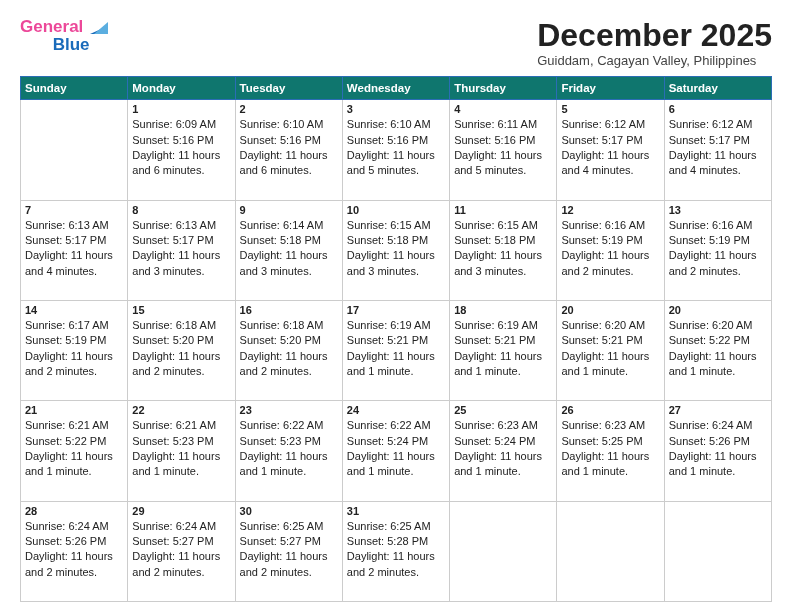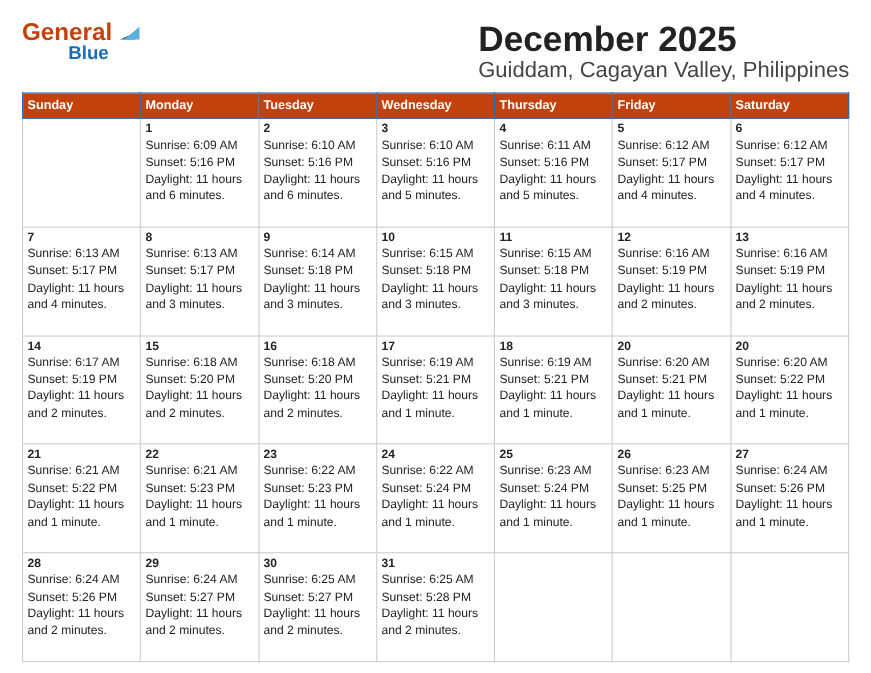--- a/index.html
+++ b/index.html
@@ -25,32 +25,32 @@
     }
     .title-block {
     }
     .month-title {
       font-size: 32px;
       font-weight: bold;
       color: #222;
       line-height: 1.1;
     }
     .location-title {
-      font-size: 20px;
+      font-size: 13px;
       color: #444;
     }
     .calendar {
       flex: 1;
       border: 1px solid #ccc;
       border-collapse: collapse;
       width: 100%;
       table-layout: fixed;
     }
     .calendar th {
-      background: #c2410c;
+      background: #0f766e;
       color: #fff;
       font-size: 11.5px;
       font-weight: bold;
       padding: 5px 4px;
       border: 1px solid #2a6db5;
       text-align: left;
     }
     .calendar td {
       border: 1px solid #ccc;
       vertical-align: top;
@@ -73,21 +73,21 @@
     .logo-container {
       display: flex;
       align-items: center;
       gap: 2px;
     }
     .logo-img {
       display: flex;
       flex-direction: column;
       align-items: center;
     }
-    .logo-line1 { font-size: 22px; font-weight: bold; color: #c2410c; line-height:1; }
+    .logo-line1 { font-size: 17px; font-weight: bold; color: #ec4899; line-height:1; }
     .logo-line2 { font-size: 17px; font-weight: bold; color: #1a6bba; line-height:1;margin-left:14px; }
   </style>
 </head>
 <body>
 
 <div class="page">
   <div class="header">
     <div class="logo-container">
       <div class="logo-img">
         <div class="logo-line1">General<svg style="display:inline-block;vertical-align:middle;margin-left:3px;" width="22" height="16" viewBox="0 0 22 16">

